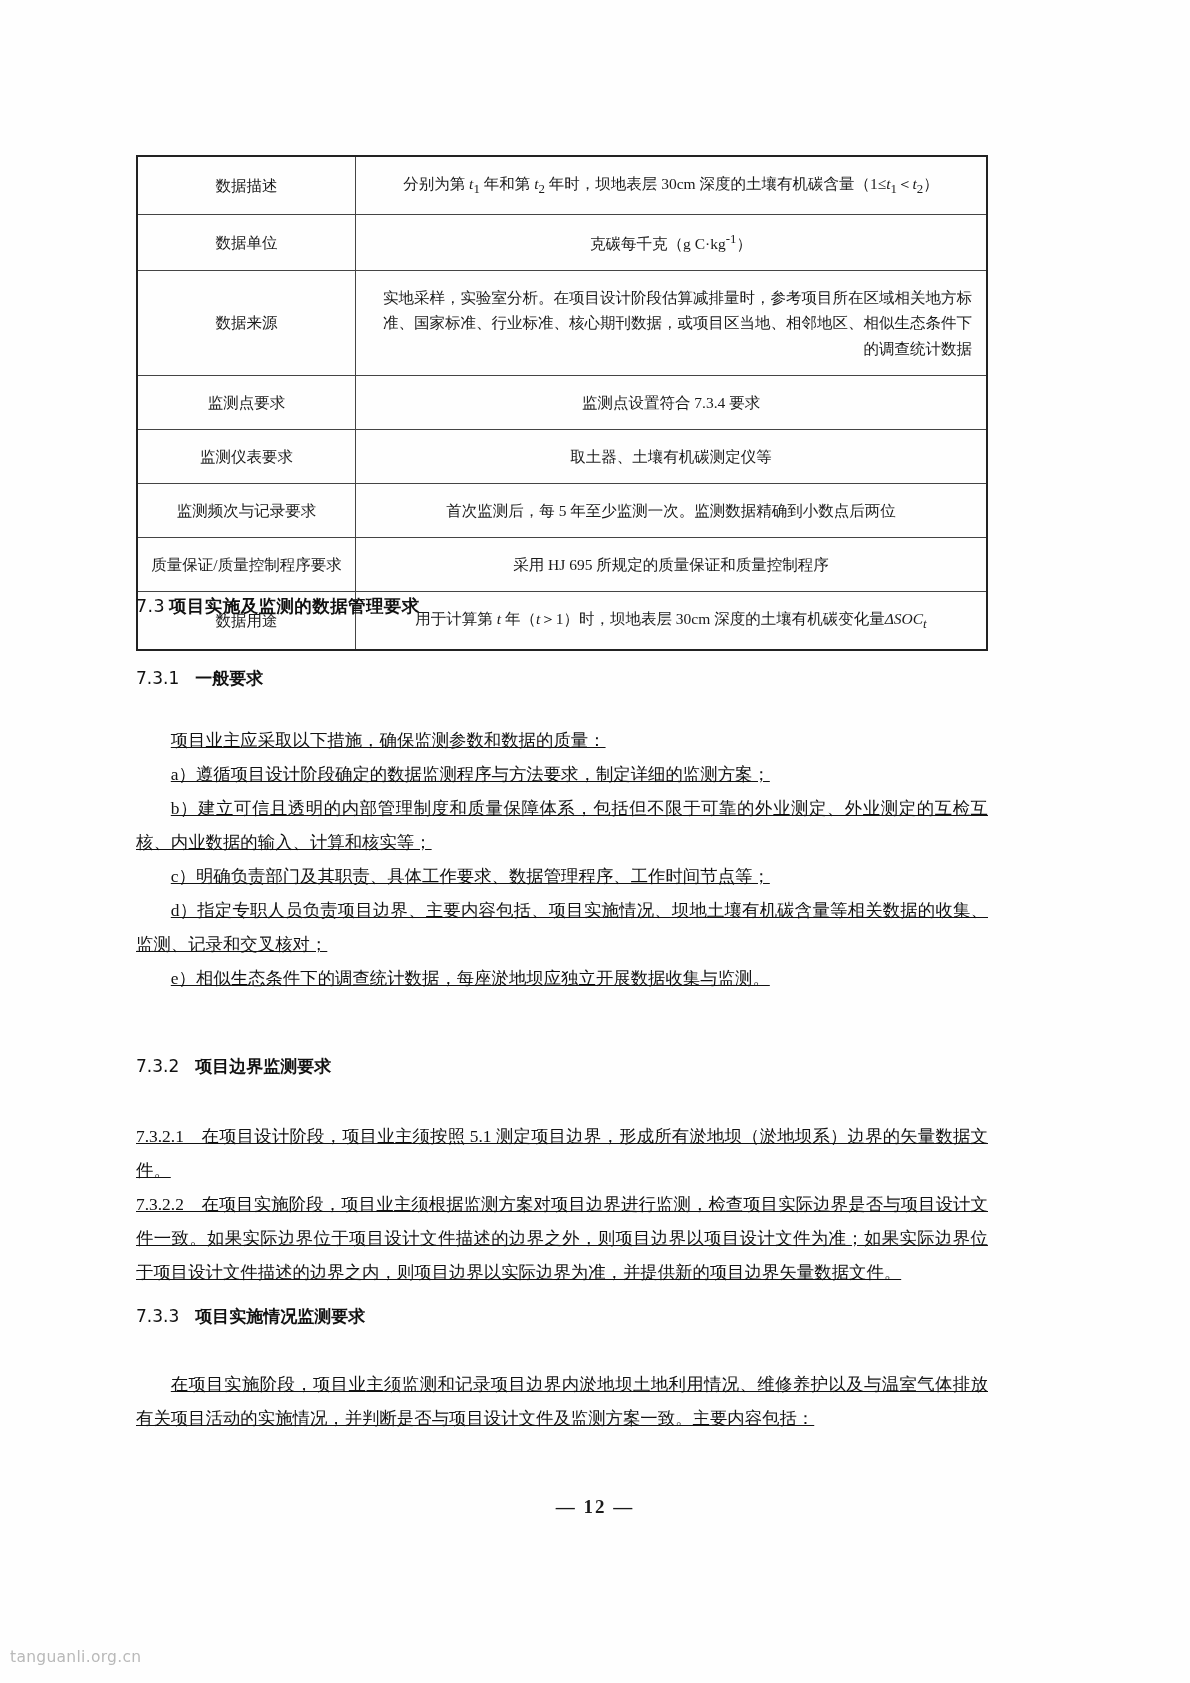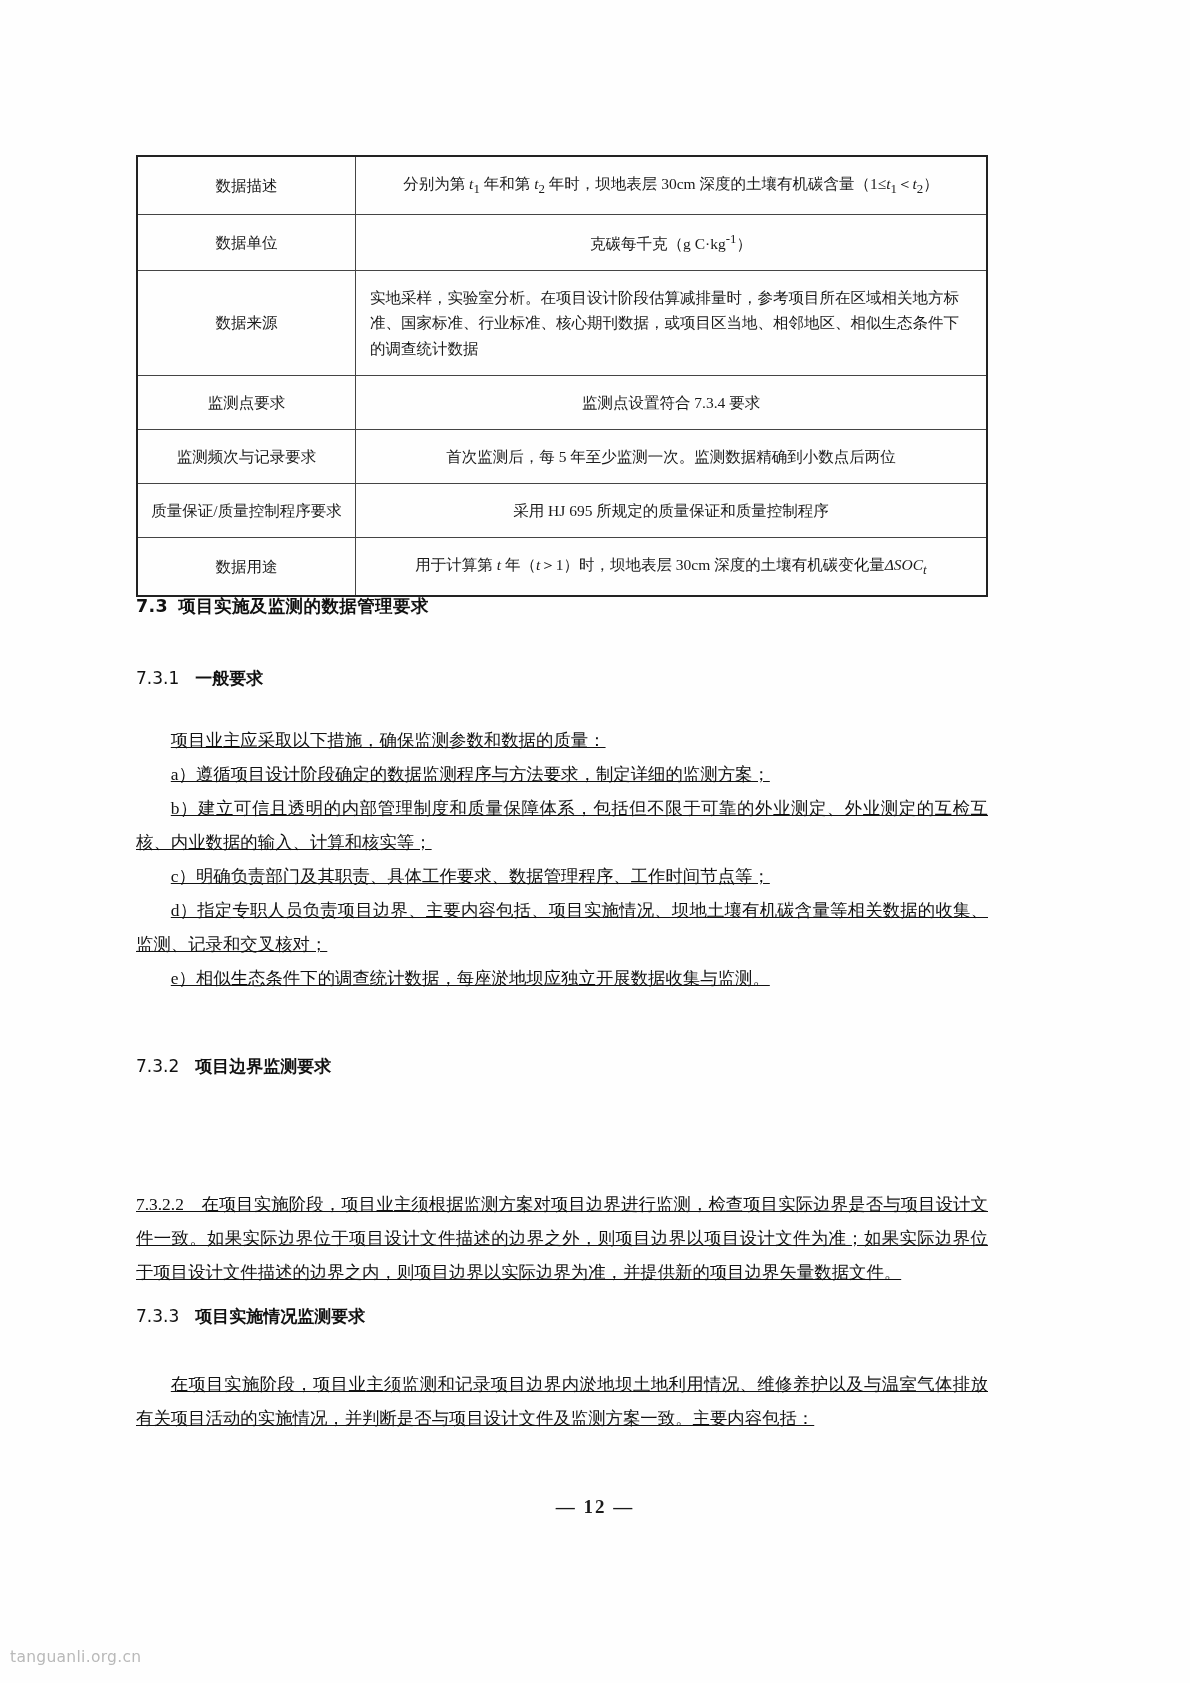--- a/index.html
+++ b/index.html
@@ -43,35 +43,35 @@
   .param-table td.label {
     width: 205px;
     text-align: center;
     padding: 9px 6px;
   }
   .param-table td.value {
     text-align: center;
     padding: 14px 14px;
   }
   .param-table td.value.just {
-    text-align: left;
+    text-align: right;
   }
   .param-table tr td { border-left: none; border-right: none; }
   .param-table td.label { border-right: 1px solid #444; }
 
   
   .h2 {
     position: absolute;
     font-family: "DejaVu Sans", "Liberation Sans", sans-serif;
     font-weight: bold;
     font-size: 17.5px;
     letter-spacing: 0.4px;
     color: #111;
   }
-  .h2 .num { margin-right: 10px; font-weight: bold; }
+  .h2 .num { margin-right: 4px; font-weight: normal; }
   .h3 {
     position: absolute;
     font-family: "DejaVu Sans", "Liberation Sans", sans-serif;
     font-weight: bold;
     font-size: 17px;
     color: #111;
   }
   .h3 .num { margin-right: 16px; font-weight: normal; }
 
   
@@ -130,20 +130,24 @@
       </tr>
       <tr>
         <td class="label">数据来源</td>
         <td class="value just">实地采样，实验室分析。在项目设计阶段估算减排量时，参考项目所在区域相关地方标准、国家标准、行业标准、核心期刊数据，或项目区当地、相邻地区、相似生态条件下的调查统计数据</td>
       </tr>
       <tr>
         <td class="label">监测点要求</td>
         <td class="value">监测点设置符合 7.3.4 要求</td>
       </tr>
       <tr>
+        <td class="label">监测仪表要求</td>
+        <td class="value">取土器、土壤有机碳测定仪等</td>
+      </tr>
+      <tr>
         <td class="label">监测频次与记录要求</td>
         <td class="value">首次监测后，每 5 年至少监测一次。监测数据精确到小数点后两位</td>
       </tr>
       <tr>
         <td class="label">质量保证/质量控制程序要求</td>
         <td class="value">采用 HJ 695 所规定的质量保证和质量控制程序</td>
       </tr>
       <tr>
         <td class="label">数据用途</td>
         <td class="value">用于计算第 <i>t</i> 年（<i>t</i>＞1）时，坝地表层 30cm 深度的土壤有机碳变化量<i>ΔSOC<sub>t</sub></i></td>
@@ -163,20 +167,21 @@
   <div class="para indent" style="top:758px;">a）遵循项目设计阶段确定的数据监测程序与方法要求，制定详细的监测方案；</div>
   <div class="para indent" style="top:792px;">b）建立可信且透明的内部管理制度和质量保障体系，包括但不限于可靠的外业测定、外业测定的互检互核、内业数据的输入、计算和核实等；</div>
   <div class="para indent" style="top:860px;">c）明确负责部门及其职责、具体工作要求、数据管理程序、工作时间节点等；</div>
   <div class="para indent" style="top:894px;">d）指定专职人员负责项目边界、主要内容包括、项目实施情况、坝地土壤有机碳含量等相关数据的收集、监测、记录和交叉核对；</div>
   <div class="para indent" style="top:962px;">e）相似生态条件下的调查统计数据，每座淤地坝应独立开展数据收集与监测。</div>
 
   <div class="h3" style="left:136px; top:1055px;">
     <span class="num">7.3.2</span><span>项目边界监测要求</span>
   </div>
 
+  <div class="para" style="top:1120px;">7.3.2.1　在项目设计阶段，项目业主须按照 5.1 测定项目边界，形成所有淤地坝（淤地坝系）边界的矢量数据文件。</div>
   <div class="para" style="top:1188px;">7.3.2.2　在项目实施阶段，项目业主须根据监测方案对项目边界进行监测，检查项目实际边界是否与项目设计文件一致。如果实际边界位于项目设计文件描述的边界之外，则项目边界以项目设计文件为准；如果实际边界位于项目设计文件描述的边界之内，则项目边界以实际边界为准，并提供新的项目边界矢量数据文件。</div>
 
   <div class="h3" style="left:136px; top:1305px;">
     <span class="num">7.3.3</span><span>项目实施情况监测要求</span>
   </div>
 
   <div class="para indent" style="top:1368px;">在项目实施阶段，项目业主须监测和记录项目边界内淤地坝土地利用情况、维修养护以及与温室气体排放有关项目活动的实施情况，并判断是否与项目设计文件及监测方案一致。主要内容包括：</div>
 
   <div class="page-number" style="top:1496px;">— 12 —</div>
 

